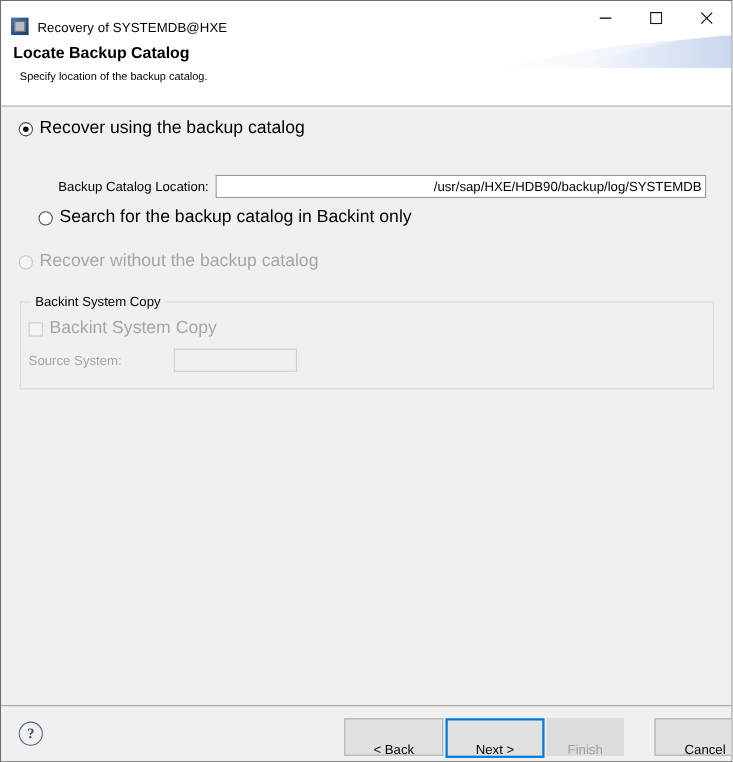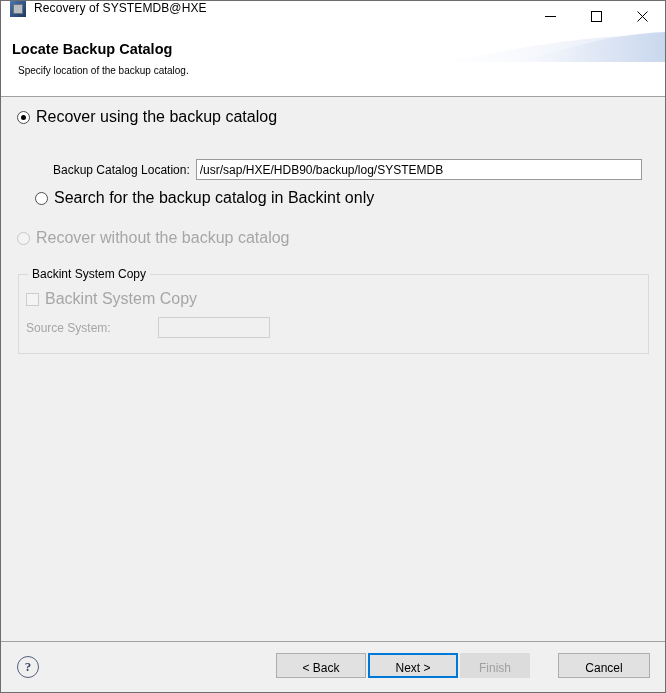--- a/index.html
+++ b/index.html
@@ -23,21 +23,21 @@
   }
 
   
   .titlebar {
     position: absolute;
     left: 0; top: 0;
     width: 664px;
     height: 31px;
     background: #ffffff;
     display: flex;
-    align-items: flex-start;
+    align-items: flex-end;
   }
   .title-icon {
     width: 16px;
     height: 16px;
     margin-left: 9px;
     margin-right: 8px;
     position: relative;
     flex: none;
   }
   .title-icon .ic-outer {
@@ -253,21 +253,22 @@
     height: 25px;
     box-sizing: border-box;
     border: 1px solid #adadad;
     background: #e1e1e1;
     font-family: "Liberation Sans", sans-serif;
     font-size: 12px;
     color: #000000;
     text-align: center;
     line-height: 23px;
     white-space: nowrap;
-    padding: 3px;
+    padding: 16px;
+    margin-left: 37px;
   }
   .btn.focused {
     border: 2px solid #0078d7;
     line-height: 21px;
   }
   .btn.disabled {
     color: #a0a0a0;
     background: #dcdcdc;
     border-color: #dcdcdc;
   }
@@ -329,21 +330,21 @@
   <div class="body">
 
     <div class="row" style="left:16px; top:11px;">
       <span class="radio checked"></span>
       <span class="rlabel">Recover using the backup catalog</span>
     </div>
 
 
     <div class="row" style="left:52px; top:62px;">
       <span class="flabel">Backup Catalog Location:</span>
-      <input class="field" type="text" style="width: 446px; margin-left: 6px;" value="/usr/sap/HXE/HDB90/backup/log/SYSTEMDB">
+      <input class="field" type="text" style="width: 446px; margin-left: 6px; text-align: right;" value="/usr/sap/HXE/HDB90/backup/log/SYSTEMDB">
     </div>
 
     <div class="row" style="left:34px; top:92px;">
       <span class="radio"></span>
       <span class="rlabel">Search for the backup catalog in Backint only</span>
     </div>
 
     <div class="row" style="left:16px; top:132px;align-items:center;">
       <span class="radio disabled"></span>
       <span class="rlabel disabled">Recover without the backup catalog</span>

